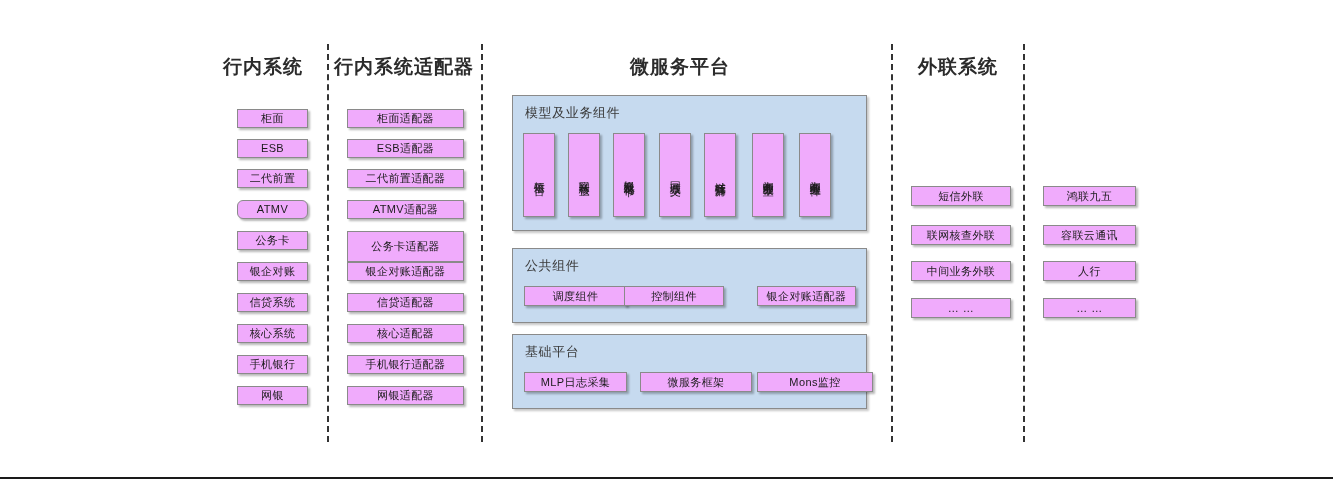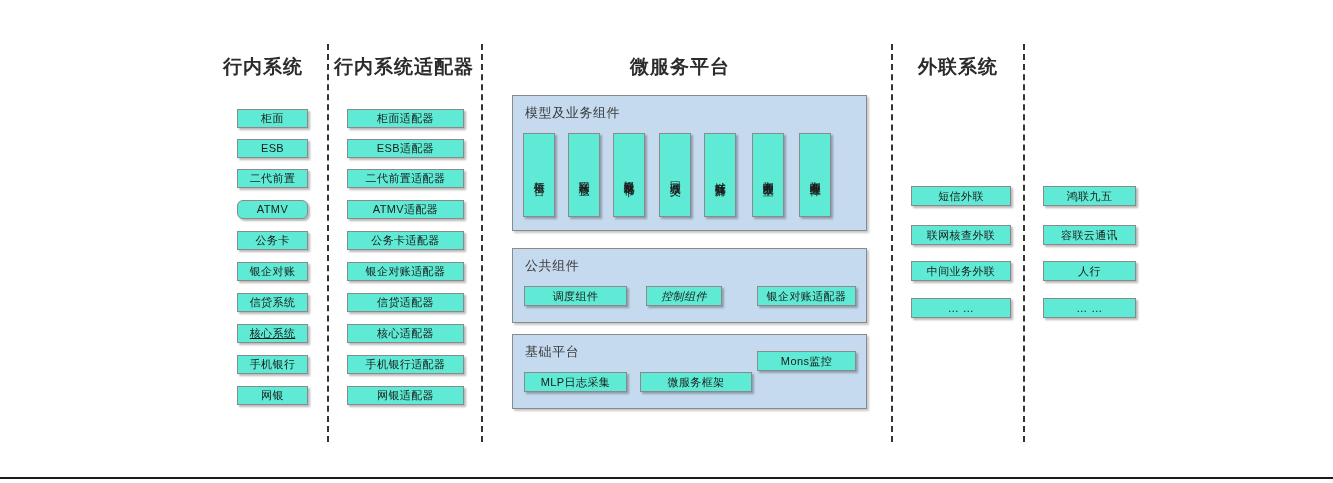--- a/index.html
+++ b/index.html
@@ -49,21 +49,21 @@
     font-weight: bold;
     color: #2b2b2b;
     letter-spacing: 1px;
     white-space: nowrap;
   }
 
   
   .node {
     position: absolute;
     box-sizing: border-box;
-    background: #5eead4;
+    background: #f0abfc;
     border: 1px solid #8a8a8a;
     box-shadow: 2px 2px 2px rgba(0,0,0,0.28);
     display: flex;
     align-items: center;
     justify-content: center;
     font-size: 11px;
     color: #1b1b1b;
     text-align: center;
     line-height: 1.15;
     letter-spacing: 0.4px;
@@ -111,29 +111,29 @@
   <div class="col-header" style="left:896px; top:54px; width:124px;">外联系统</div>
   <div class="col-header" style="left:565px; top:54px; width:230px;">微服务平台</div>
 
   <div class="node" style="left:237px; top:109px; width:71px; height:19px;">柜面</div>
   <div class="node" style="left:237px; top:139px; width:71px; height:19px;">ESB</div>
   <div class="node" style="left:237px; top:169px; width:71px; height:19px;">二代前置</div>
   <div class="node" style="left:237px; top:200px; width:71px; height:19px;border-radius:6px;">ATMV</div>
   <div class="node" style="left:237px; top:231px; width:71px; height:19px;">公务卡</div>
   <div class="node" style="left:237px; top:262px; width:71px; height:19px;">银企对账</div>
   <div class="node" style="left:237px; top:293px; width:71px; height:19px;">信贷系统</div>
-  <div class="node" style="left:237px; top:324px; width:71px; height:19px;text-decoration:underline;">核心系统</div>
+  <div class="node" style="left:237px; top:324px; width:71px; height:19px;">核心系统</div>
   <div class="node" style="left:237px; top:355px; width:71px; height:19px;">手机银行</div>
   <div class="node" style="left:237px; top:386px; width:71px; height:19px;">网银</div>
 
   <div class="node" style="left:347px; top:109px; width:117px; height:19px;">柜面适配器</div>
   <div class="node" style="left:347px; top:139px; width:117px; height:19px;">ESB适配器</div>
   <div class="node" style="left:347px; top:169px; width:117px; height:19px;">二代前置适配器</div>
   <div class="node" style="left:347px; top:200px; width:117px; height:19px;">ATMV适配器</div>
-  <div class="node" style="left:347px; top:231px; width:117px; height:19px;">公务卡适配器</div>
+  <div class="node" style="left:347px; top:231px; width:117px; height:31px;">公务卡适配器</div>
   <div class="node" style="left:347px; top:262px; width:117px; height:19px;">银企对账适配器</div>
   <div class="node" style="left:347px; top:293px; width:117px; height:19px;">信贷适配器</div>
   <div class="node" style="left:347px; top:324px; width:117px; height:19px;">核心适配器</div>
   <div class="node" style="left:347px; top:355px; width:117px; height:19px;">手机银行适配器</div>
   <div class="node" style="left:347px; top:386px; width:117px; height:19px;">网银适配器</div>
 
   <div class="panel" style="left:512px; top:95px; width:355px; height:136px;">
     <div class="panel-title">模型及业务组件</div>
   </div>
   <div class="node vertical" style="left:523px; top:133px; width:32px; height:84px;">短信平台</div>
@@ -141,29 +141,29 @@
   <div class="node vertical" style="left:613px; top:133px; width:32px; height:84px;">银联及银行卡</div>
   <div class="node vertical" style="left:659px; top:133px; width:32px; height:84px;">同城票交</div>
   <div class="node vertical" style="left:704px; top:133px; width:32px; height:84px;">城商行清算</div>
   <div class="node vertical" style="left:752px; top:133px; width:32px; height:84px;">中间业务模型</div>
   <div class="node vertical" style="left:799px; top:133px; width:32px; height:84px;">中间业务组件</div>
 
   <div class="panel" style="left:512px; top:248px; width:355px; height:75px;">
     <div class="panel-title">公共组件</div>
   </div>
   <div class="node" style="left:524px; top:286px; width:103px; height:20px;">调度组件</div>
-  <div class="node" style="left:646px; top:286px; width:76px; height:20px;font-style:italic;">控制组件</div>
+  <div class="node" style="left:624px; top:286px; width:100px; height:20px;">控制组件</div>
   <div class="node" style="left:757px; top:286px; width:99px; height:20px;">银企对账适配器</div>
 
   <div class="panel" style="left:512px; top:334px; width:355px; height:75px;">
     <div class="panel-title">基础平台</div>
   </div>
   <div class="node" style="left:524px; top:372px; width:103px; height:20px;">MLP日志采集</div>
   <div class="node" style="left:640px; top:372px; width:112px; height:20px;">微服务框架</div>
-  <div class="node" style="left:757px; top:351px; width:99px; height:20px;">Mons监控</div>
+  <div class="node" style="left:757px; top:372px; width:116px; height:20px;">Mons监控</div>
 
   <div class="node" style="left:911px; top:186px; width:100px; height:20px;">短信外联</div>
   <div class="node" style="left:911px; top:225px; width:100px; height:20px;">联网核查外联</div>
   <div class="node" style="left:911px; top:261px; width:100px; height:20px;">中间业务外联</div>
   <div class="node" style="left:911px; top:298px; width:100px; height:20px;">… …</div>
 
   <div class="node" style="left:1043px; top:186px; width:93px; height:20px;">鸿联九五</div>
   <div class="node" style="left:1043px; top:225px; width:93px; height:20px;">容联云通讯</div>
   <div class="node" style="left:1043px; top:261px; width:93px; height:20px;">人行</div>
   <div class="node" style="left:1043px; top:298px; width:93px; height:20px;">… …</div>

